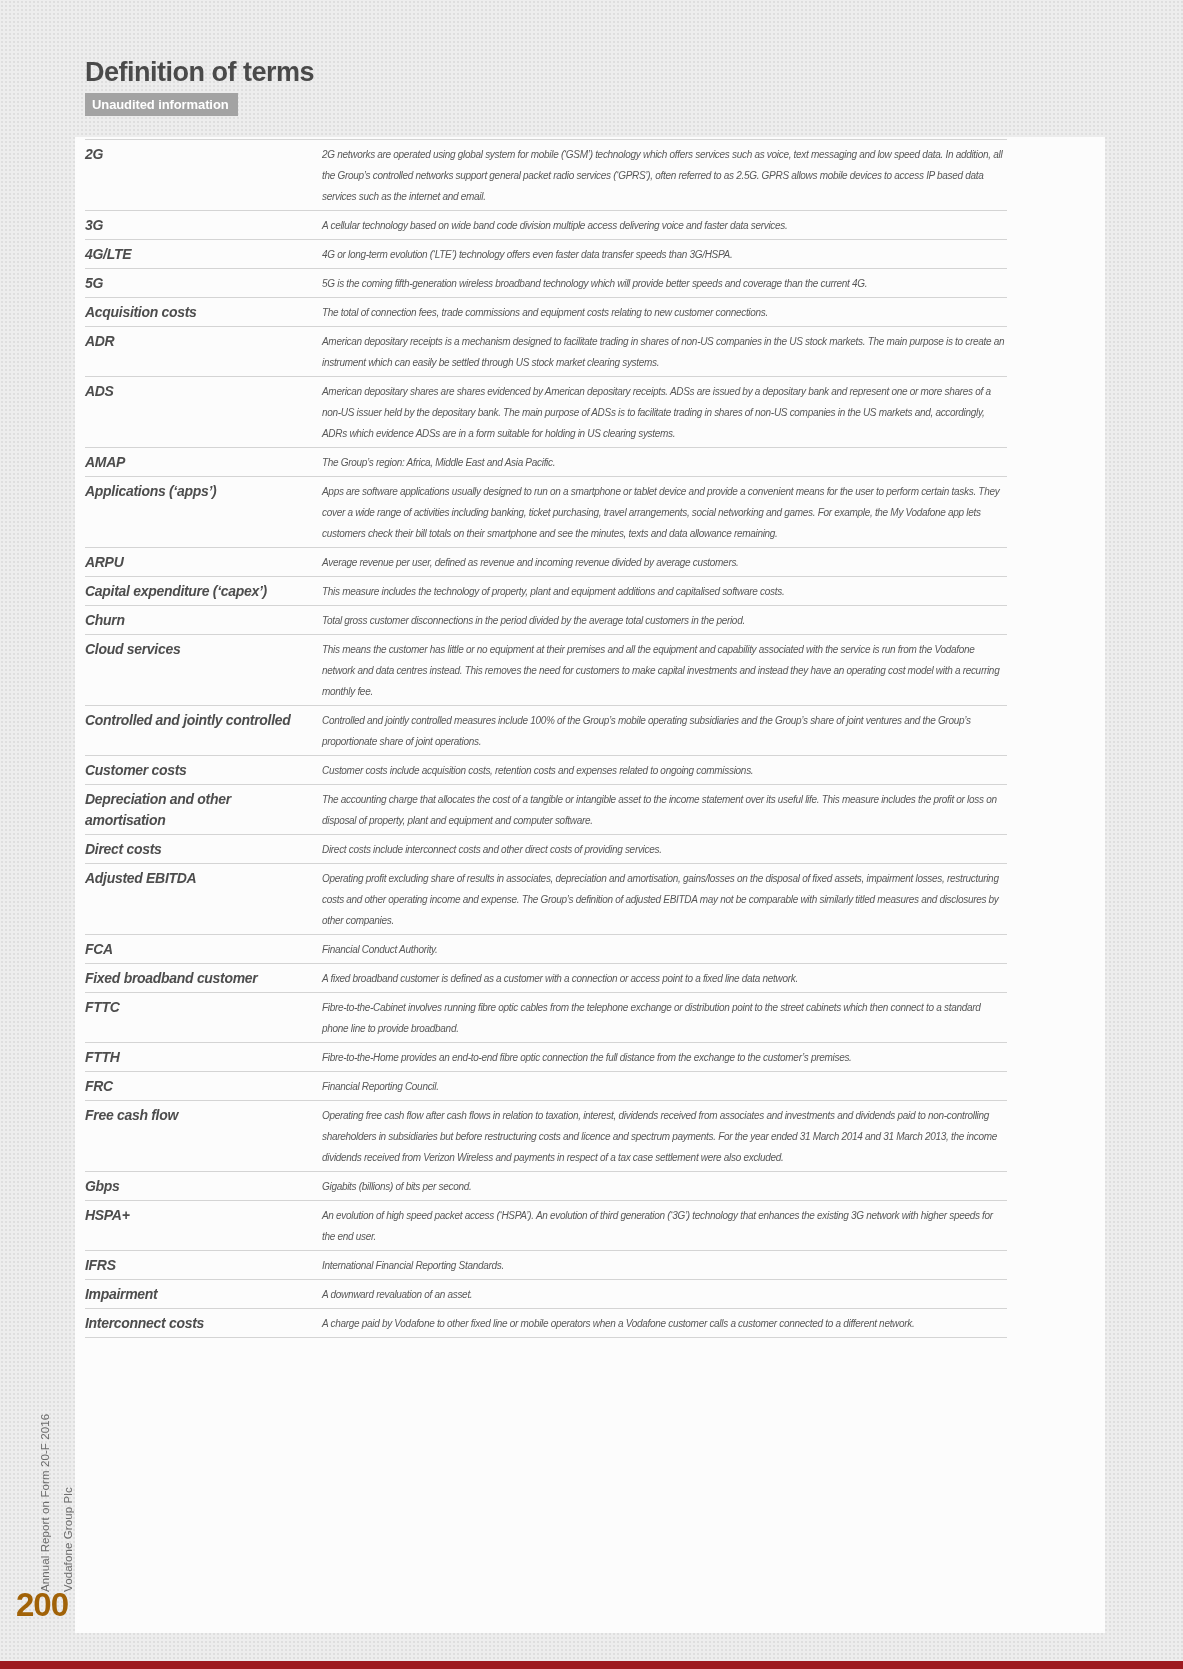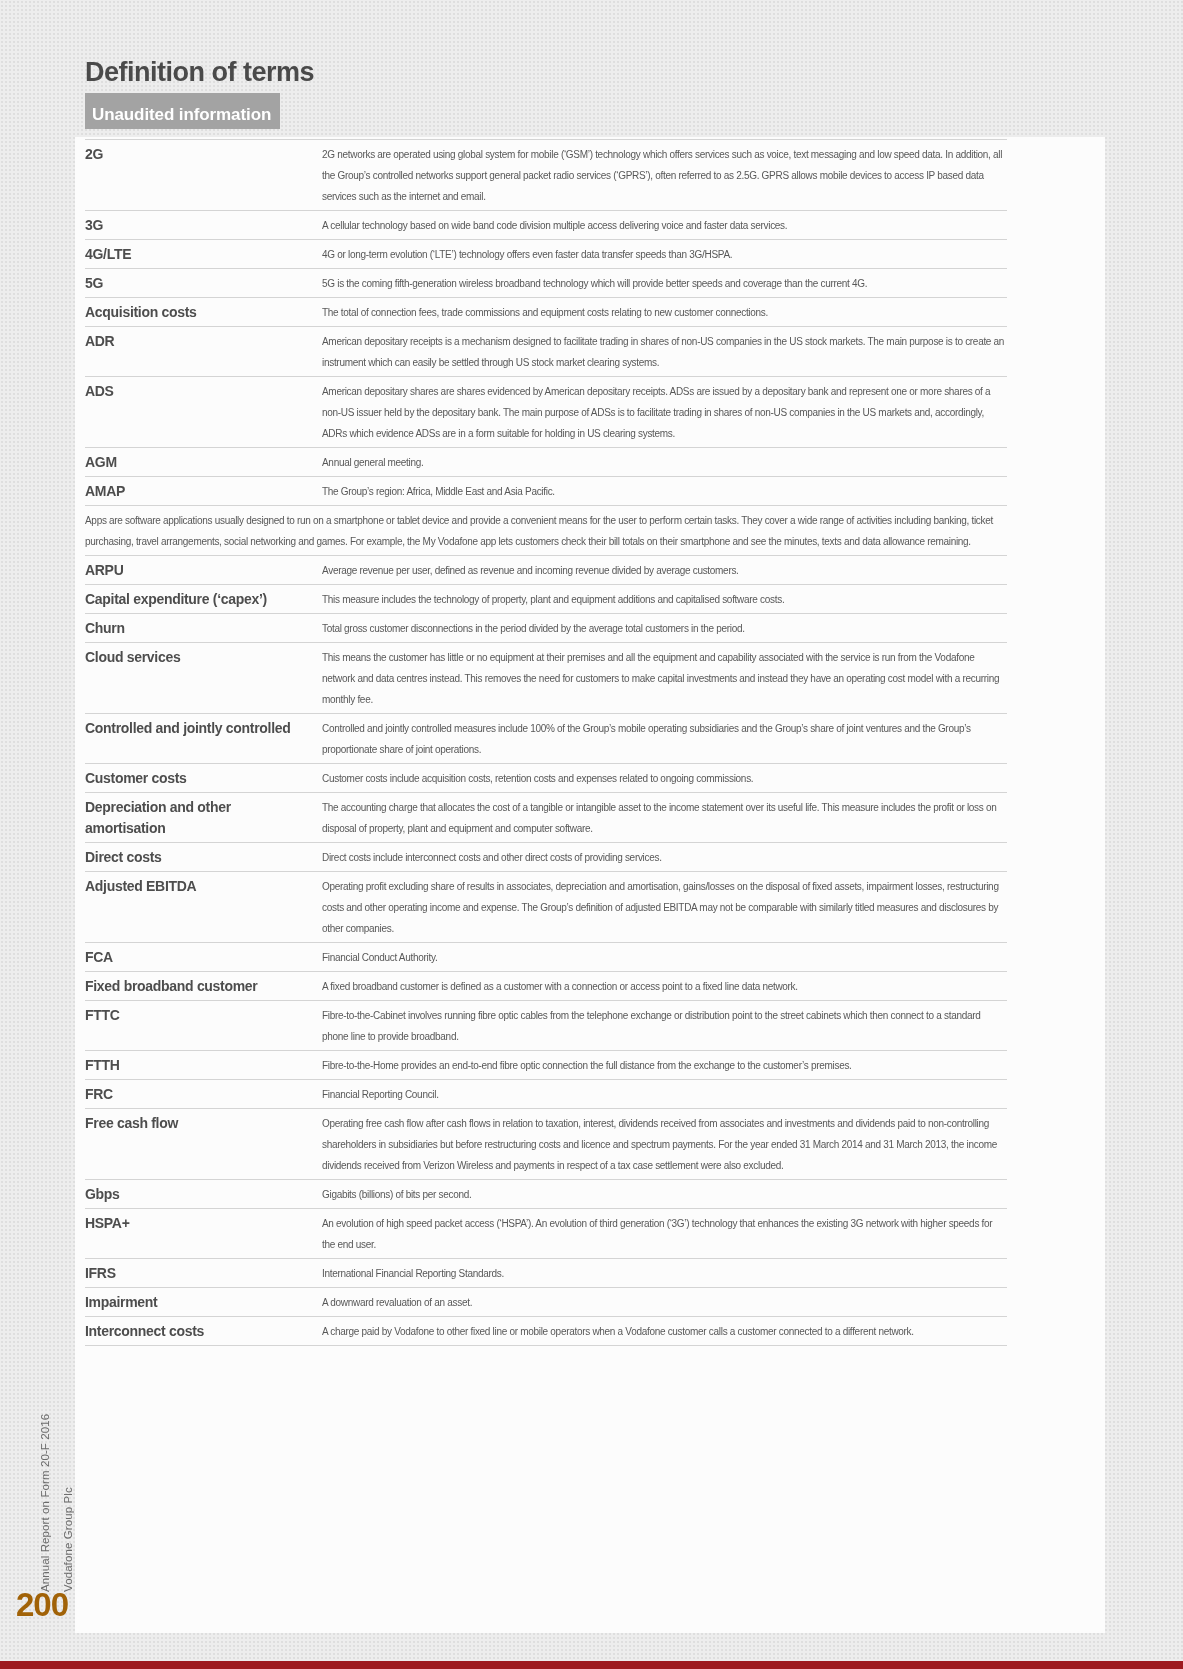--- a/index.html
+++ b/index.html
@@ -21,36 +21,37 @@
     font-weight: bold;
     letter-spacing: -0.5px;
     color: #4a4a4a;
     text-align: right;
   }
   .badge {
     position: absolute;
     left: 85px; top: 93px;
     background: #a3a3a3;
     color: #ffffff;
-    font-size: 17px;
+    font-size: 13px;
     font-weight: bold;
-    padding: 12px 9px 4px 7px;
+    padding: 4px 9px 4px 7px;
     letter-spacing: -0.1px;
   }
   .sheet {
     position: absolute;
     left: 75px; top: 137px;
     width: 1030px;
     min-height: 1496px;
     background: #fcfcfc;
     padding: 2px 0 0 10px;
   }
   .gloss-table {
     width: 922px;
     border-bottom: 1px solid #d4d4d4;
+    font-style: italic;
   }
   .row {
     display: flex;
     border-top: 1px solid #d4d4d4;
     padding: 2px 0 3px 0;
   }
   .term {
     flex: 0 0 237px;
     padding-right: 16px;
     font-size: 14px;
@@ -130,31 +131,28 @@
   <div class="row">
     <div class="term">ADR</div>
     <div class="def">American depositary receipts is a mechanism designed to facilitate trading in shares of non-US companies in the US stock markets. The main purpose is to create an instrument which can easily be settled through US stock market clearing systems.</div>
   </div>
 
   <div class="row">
     <div class="term">ADS</div>
     <div class="def">American depositary shares are shares evidenced by American depositary receipts. ADSs are issued by a depositary bank and represent one or more shares of a non-US issuer held by the depositary bank. The main purpose of ADSs is to facilitate trading in shares of non-US companies in the US markets and, accordingly, ADRs which evidence ADSs are in a form suitable for holding in US clearing systems.</div>
   </div>
 
-  <div class="row">
-    <div class="term">AGM</div>
-    <div class="def">Annual general meeting.</div>
-  </div>
 
   <div class="row">
     <div class="term">AMAP</div>
     <div class="def">The Group’s region: Africa, Middle East and Asia Pacific.</div>
   </div>
 
   <div class="row">
+    <div class="term">Applications (‘apps’)</div>
     <div class="def">Apps are software applications usually designed to run on a smartphone or tablet device and provide a convenient means for the user to perform certain tasks. They cover a wide range of activities including banking, ticket purchasing, travel arrangements, social networking and games. For example, the My Vodafone app lets customers check their bill totals on their smartphone and see the minutes, texts and data allowance remaining.</div>
   </div>
 
   <div class="row">
     <div class="term">ARPU</div>
     <div class="def">Average revenue per user, defined as revenue and incoming revenue divided by average customers.</div>
   </div>
 
   <div class="row">
     <div class="term">Capital expenditure (‘capex’)</div>

